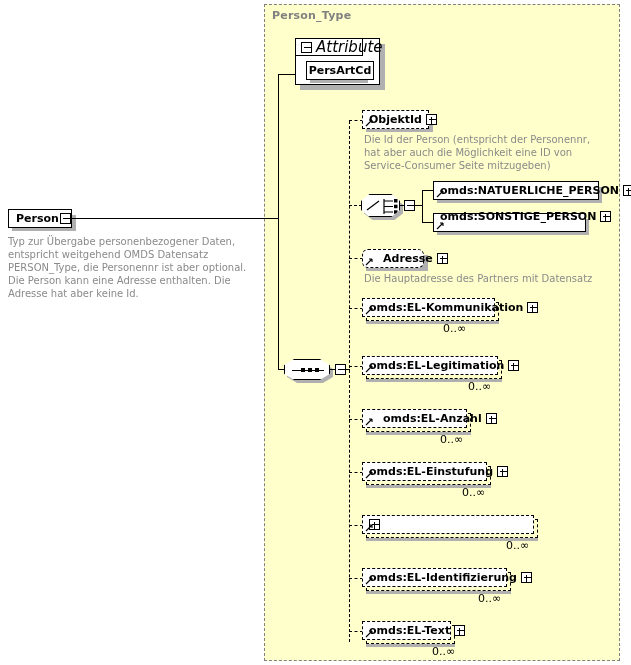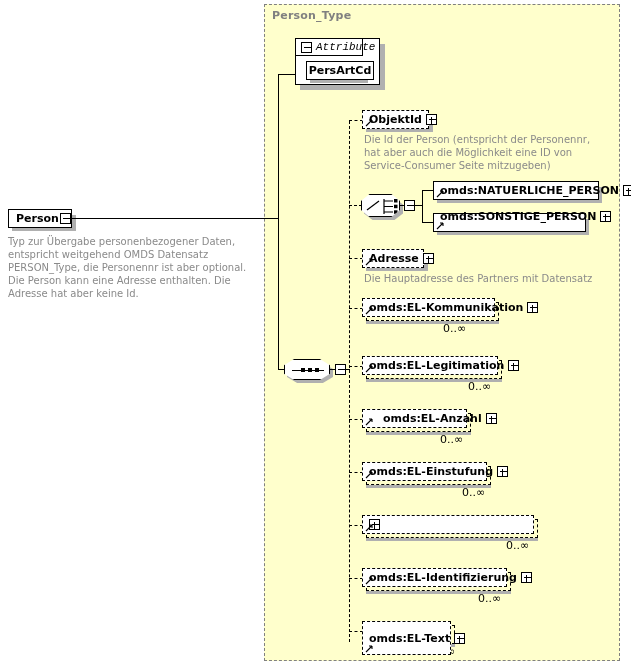--- a/index.html
+++ b/index.html
@@ -76,21 +76,21 @@
 
   
   .root-shadow{position:absolute;background:#b0b0b0;}
 
   
   .attr-tab{
     position:absolute;box-sizing:border-box;background:#ffffff;
     border:1px solid #000;display:flex;align-items:center;gap:4px;
     padding:0 5px;white-space:nowrap;
   }
-  .attr-tab .t{font-size:11px;font-style:italic;color:#000;font-family:Liberation Mono, monospace;}
+  .attr-tab .t{font-size:15px;font-style:italic;color:#000;}
   .attr-body{
     position:absolute;box-sizing:border-box;background:#ffffff;border:1px solid #000;
   }
 
   
   .oct{
     position:absolute;background:#ffffff;border:1px solid #000;
     clip-path:polygon(22% 0,78% 0,100% 30%,100% 70%,78% 100%,22% 100%,0 70%,0 30%);
     box-sizing:border-box;
   }
@@ -197,21 +197,21 @@
   <div class="nodebox solid" style="left:433px;top:213px;width:153px;height:19px;padding:0 3px 12px 6px;gap:4px;z-index:2;">
     <span class="lbl">omds:SONSTIGE_PERSON</span>
     <span class="expander plus"></span>
     <svg class="refarrow" viewBox="0 0 8 8">
       <path d="M1 7 L7 1 M7 1 L4 1 M7 1 L7 4" stroke="#000" stroke-width="1.1" fill="none"></path>
     </svg>
   </div>
 
   <div class="dln-h" style="left:349px;top:258px;width:14px;"></div>
   <div class="shadow" style="left:366px;top:255px;width:62px;height:16px;"></div>
-  <div class="nodebox dashed" style="left:362px;top:249px;width:62px;height:19px;padding:0 3px 0 6px;gap:4px;z-index:2;">
+  <div class="nodebox dashed" style="left:362px;top:249px;width:62px;height:19px;padding:0 3px 0 20px;gap:4px;z-index:2;border-radius:6px;">
     <span class="lbl">Adresse</span>
     <span class="expander plus"></span>
     <svg class="refarrow" viewBox="0 0 8 8">
       <path d="M1 7 L7 1 M7 1 L4 1 M7 1 L7 4" stroke="#000" stroke-width="1.1" fill="none"></path>
     </svg>
   </div>
   <div class="anno" style="left:364px;top:272px;width:250px;">Die Hauptadresse des Partners mit Datensatz</div>
 
   <div class="dln-h" style="left:349px;top:308px;width:14px;"></div>
   <div class="shadow" style="left:366px;top:308px;width:133px;height:16px;"></div>
@@ -280,21 +280,21 @@
     <span class="expander plus"></span>
     <svg class="refarrow" viewBox="0 0 8 8">
       <path d="M1 7 L7 1 M7 1 L4 1 M7 1 L7 4" stroke="#000" stroke-width="1.1" fill="none"></path>
     </svg>
   </div>
   <div class="occurs" style="left:478px;top:592px;">0..∞</div>
 
   <div class="dln-h" style="left:349px;top:631px;width:14px;"></div>
   <div class="shadow" style="left:366px;top:631px;width:89px;height:16px;"></div>
   <div class="ghost" style="left:366px;top:625px;width:89px;height:19px;"></div>
-  <div class="nodebox dashed" style="left:362px;top:621px;width:89px;height:34px;padding:0 3px 0 6px;gap:4px;z-index:2;">
+  <div class="nodebox dashed" style="left:362px;top:621px;width:89px;height:19px;padding:0 3px 0 6px;gap:4px;z-index:2;">
     <span class="lbl">omds:EL-Text</span>
     <span class="expander plus"></span>
     <svg class="refarrow" viewBox="0 0 8 8">
       <path d="M1 7 L7 1 M7 1 L4 1 M7 1 L7 4" stroke="#000" stroke-width="1.1" fill="none"></path>
     </svg>
   </div>
   <div class="occurs" style="left:432px;top:645px;">0..∞</div>
 
 </div>
 

